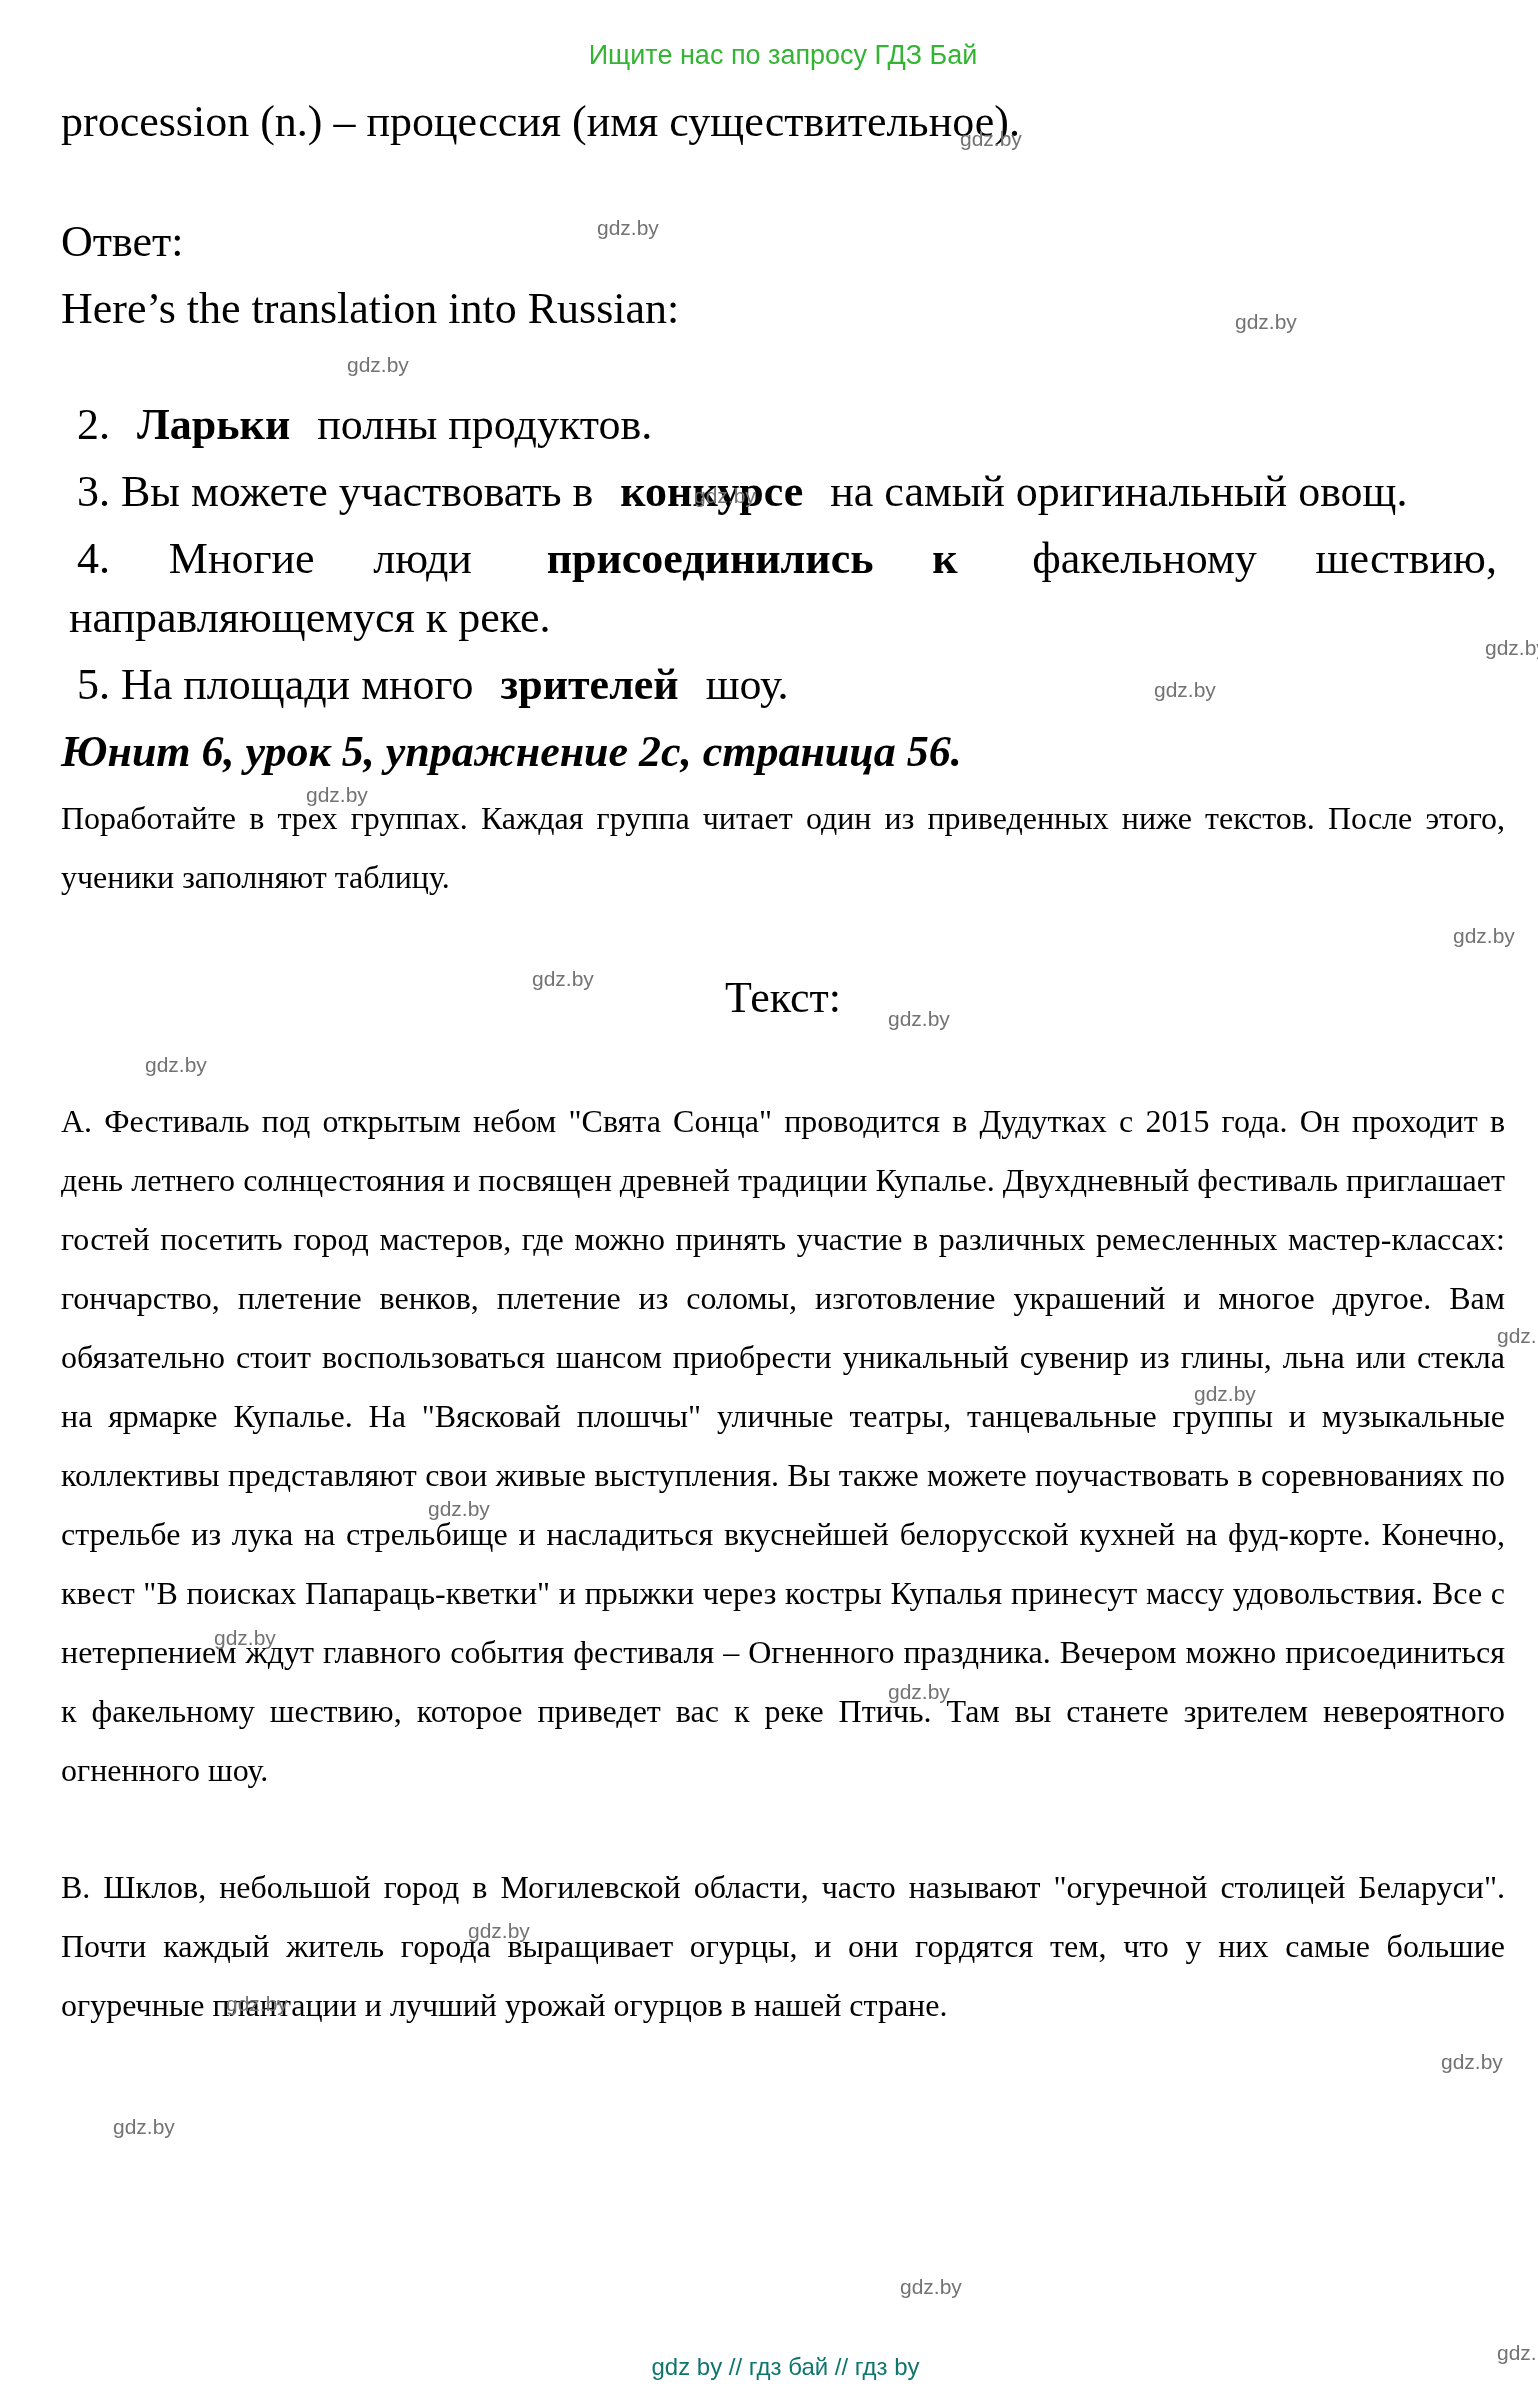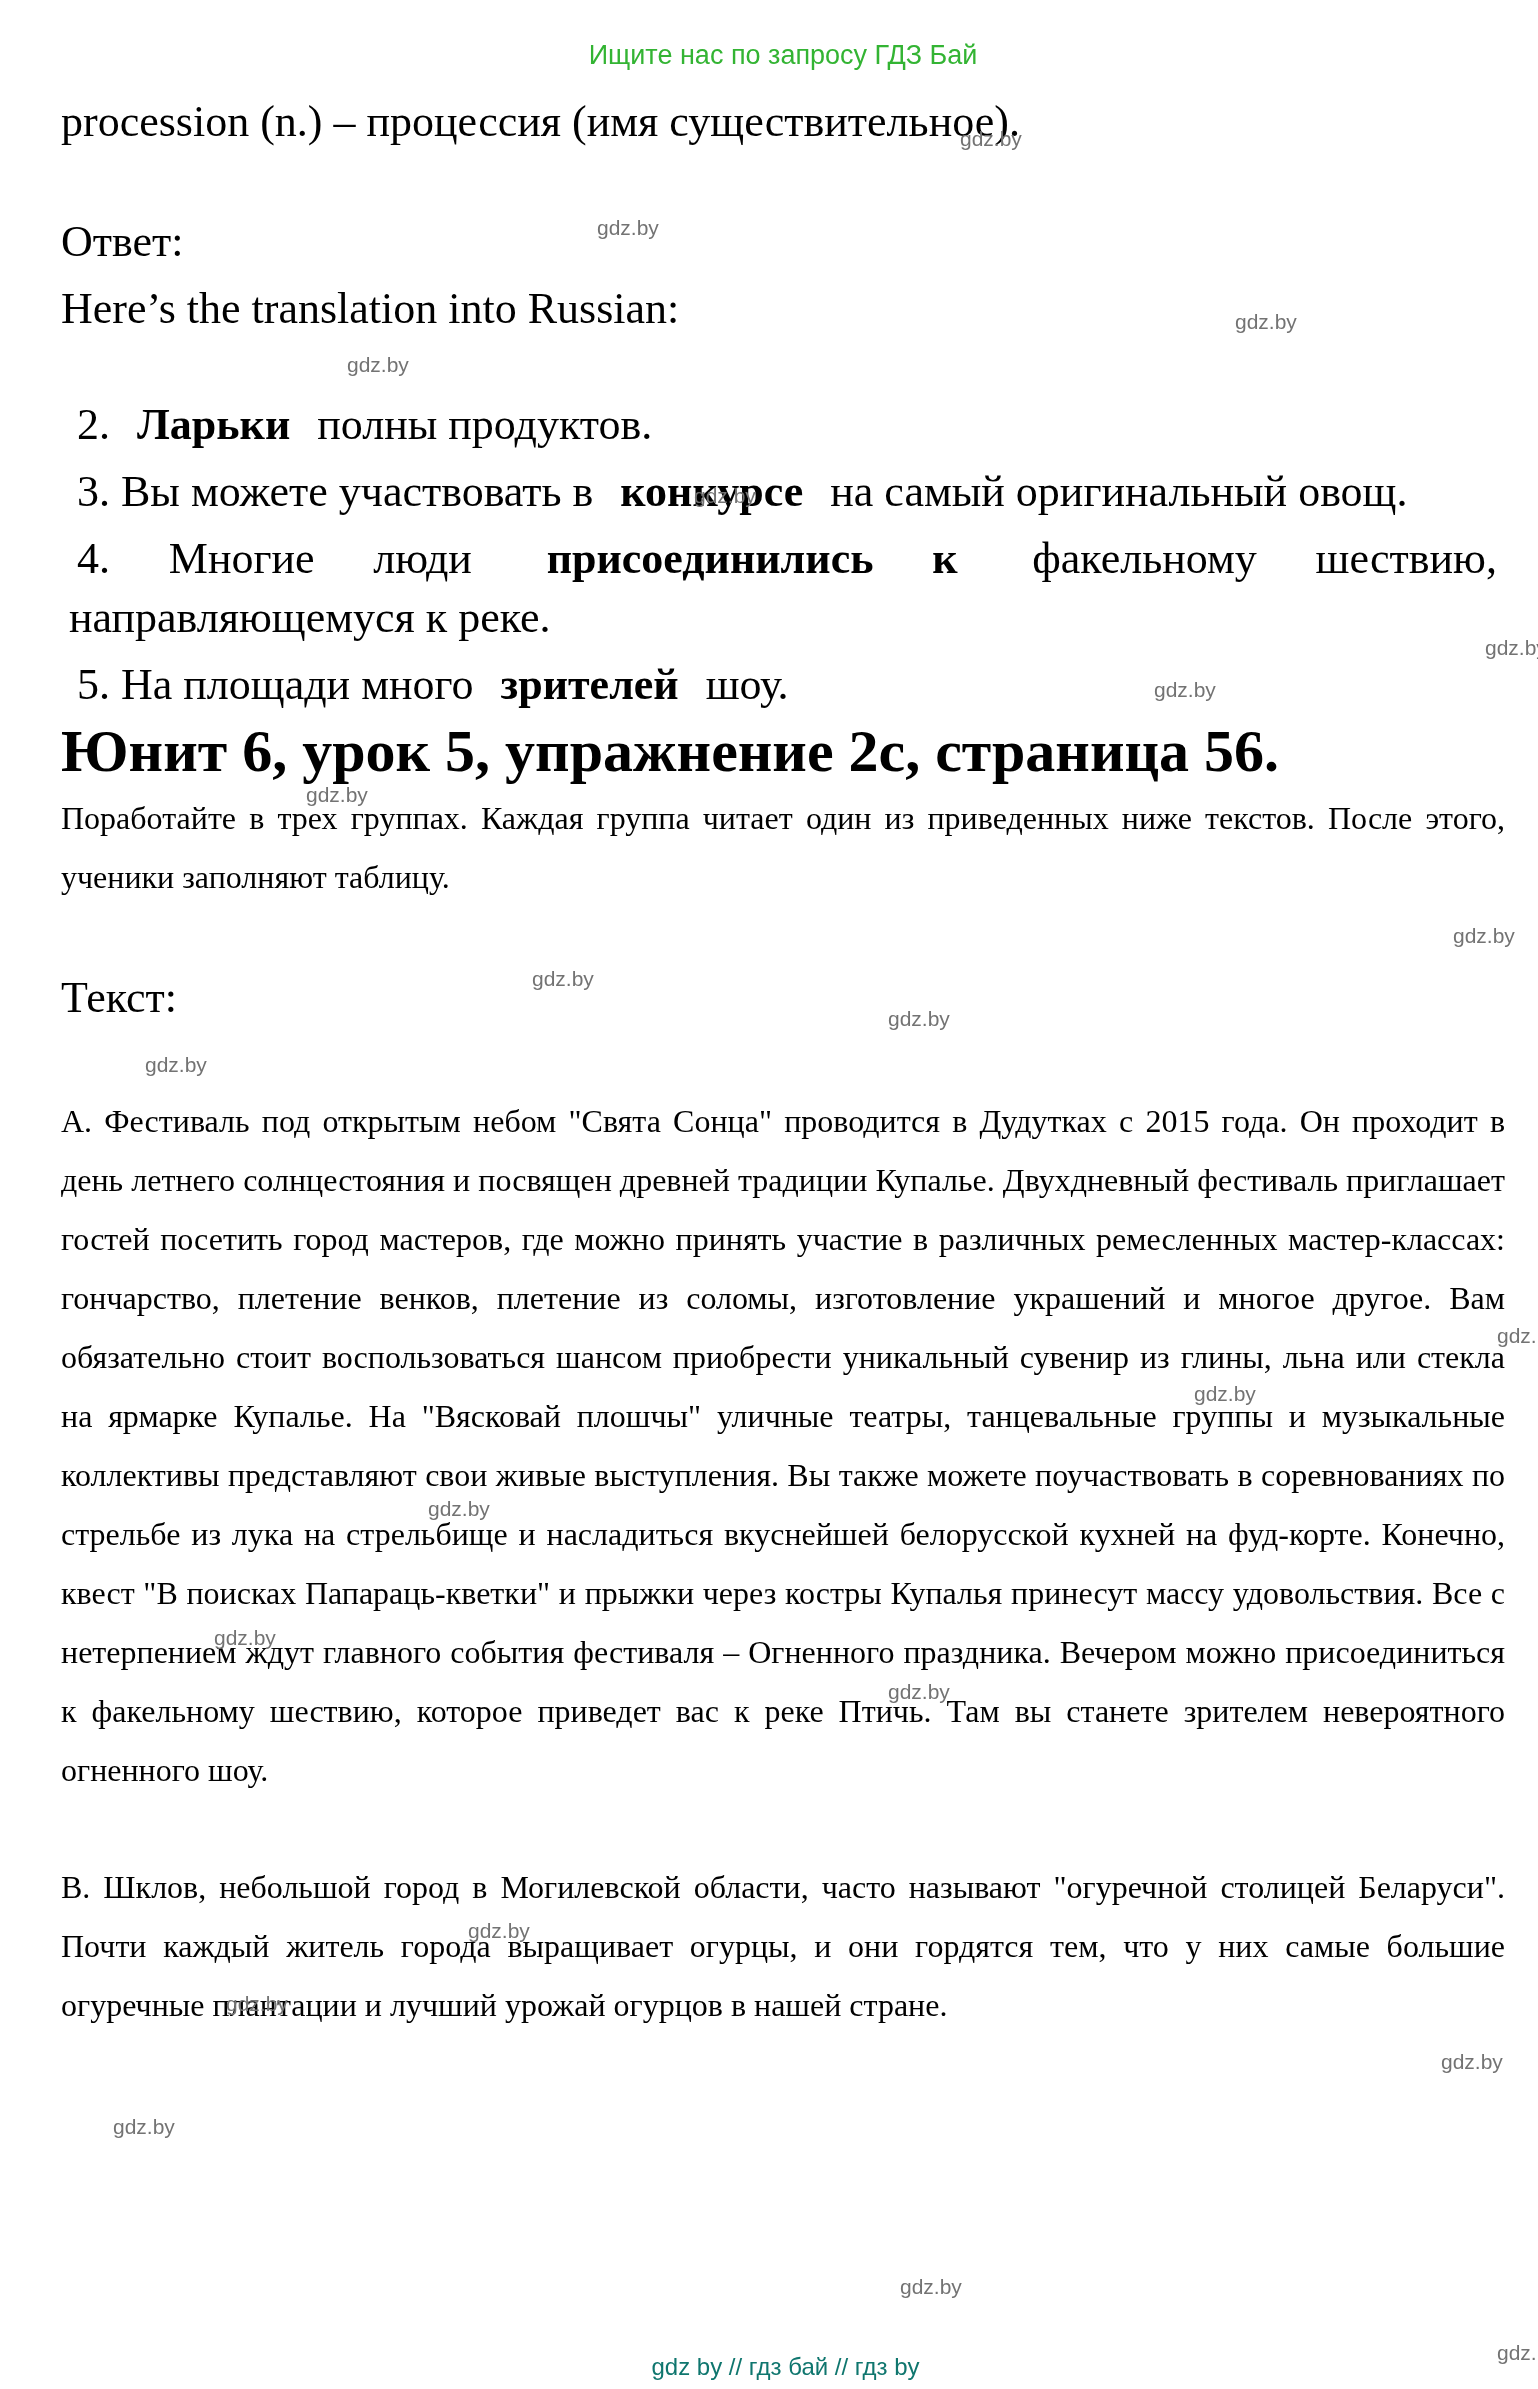--- a/index.html
+++ b/index.html
@@ -27,29 +27,30 @@
   }
   .line {
     font-size: 44px;
     line-height: 59px;
   }
   .answer { margin-top: 61px; }
   .list { margin-top: 57px; }
   .just { text-align: justify; }
   .heading {
     font-weight: bold;
-    font-size: 60px;
+    font-size: 44px;
     line-height: 59px;
+    font-style: italic;
   }
   .para {
     font-size: 32px;
     line-height: 59px;
     text-align: justify;
   }
-  .textlabel { margin-top: 61px; }
+  .textlabel { margin-top: 61px; text-align: center; }
   .texta { margin-top: 65px; }
   .textb { margin-top: 58px; }
   .footer {
     position: absolute;
     left: 0; right: 0; bottom: 8px;
     text-align: center;
     color: #0f766e;
     font-family: "Liberation Sans", "DejaVu Sans", sans-serif;
     font-size: 24px;
     line-height: 29px;

